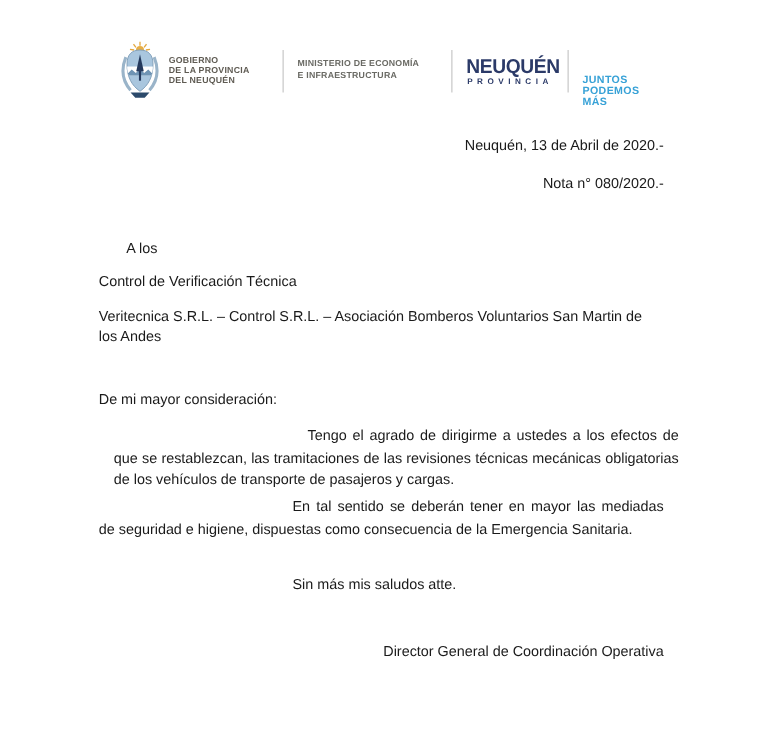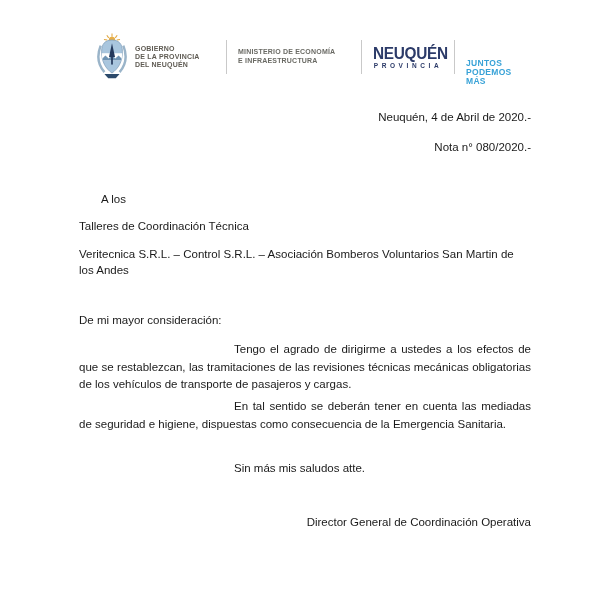--- a/index.html
+++ b/index.html
@@ -84,21 +84,21 @@
     color: #38a2d7;
     margin-top: 30px;
   }
   .block { position: absolute; left: 79px; width: 452px; font-size: 11.5px; }
   .date-line      { top: 111px; text-align: right; }
   .ref-line       { top: 141px; text-align: right; }
   .salutation     { top: 193px; margin-left: 22px; }
   .recipient-l1   { top: 220px; }
   .recipient-l2   { top: 247px; line-height: 15.5px; }
   .greeting       { top: 314px; }
-  .para-1         { top: 341px; text-align: justify; text-indent: 155px; line-height: 17.5px; }
+  .para-1         { top: 341px; text-align: justify; text-indent: 155px; line-height: 17.5px; margin-left: 12px; }
   .para-2         { top: 398px; text-align: justify; text-indent: 155px; line-height: 17.5px; }
   .closing        { top: 462px; padding-left: 155px; }
   .sig-name       { top: 512px; text-align: right; }
   .sig-title      { top: 516px; text-align: right; }
 </style>
 </head>
 <body>
 
 <div class="page">
 
@@ -157,29 +157,29 @@
 
     <div class="hdr-divider"></div>
 
     <div class="slogan-block">
       <div>JUNTOS</div>
       <div>PODEMOS</div>
       <div>MÁS</div>
     </div>
   </div>
 
-  <div class="block date-line">Neuquén, 4 de Abril de 2020.-</div>
+  <div class="block date-line">Neuquén, 13 de Abril de 2020.-</div>
   <div class="block ref-line">Nota n° 080/2020.-</div>
 
   <div class="block salutation">A los</div>
-  <div class="block recipient-l1">Talleres de Coordinación Técnica</div>
+  <div class="block recipient-l1">Control de Verificación Técnica</div>
   <div class="block greeting">De mi mayor consideración:</div>
 
   <div class="block recipient-l2">Veritecnica S.R.L. – Control S.R.L. – Asociación Bomberos Voluntarios San Martin de los Andes</div>
 
   <div class="block para-1">Tengo el agrado de dirigirme a ustedes a los efectos de que se restablezcan, las tramitaciones de las revisiones técnicas mecánicas obligatorias de los vehículos de transporte de pasajeros y cargas.</div>
-  <div class="block para-2">En tal sentido se deberán tener en cuenta las mediadas de seguridad e higiene, dispuestas como consecuencia de la Emergencia Sanitaria.</div>
+  <div class="block para-2">En tal sentido se deberán tener en mayor las mediadas de seguridad e higiene, dispuestas como consecuencia de la Emergencia Sanitaria.</div>
 
   <div class="block closing">Sin más mis saludos atte.</div>
 
   <div class="block sig-title">Director General de Coordinación Operativa</div>
 
 </div>
 
 </body></html>

